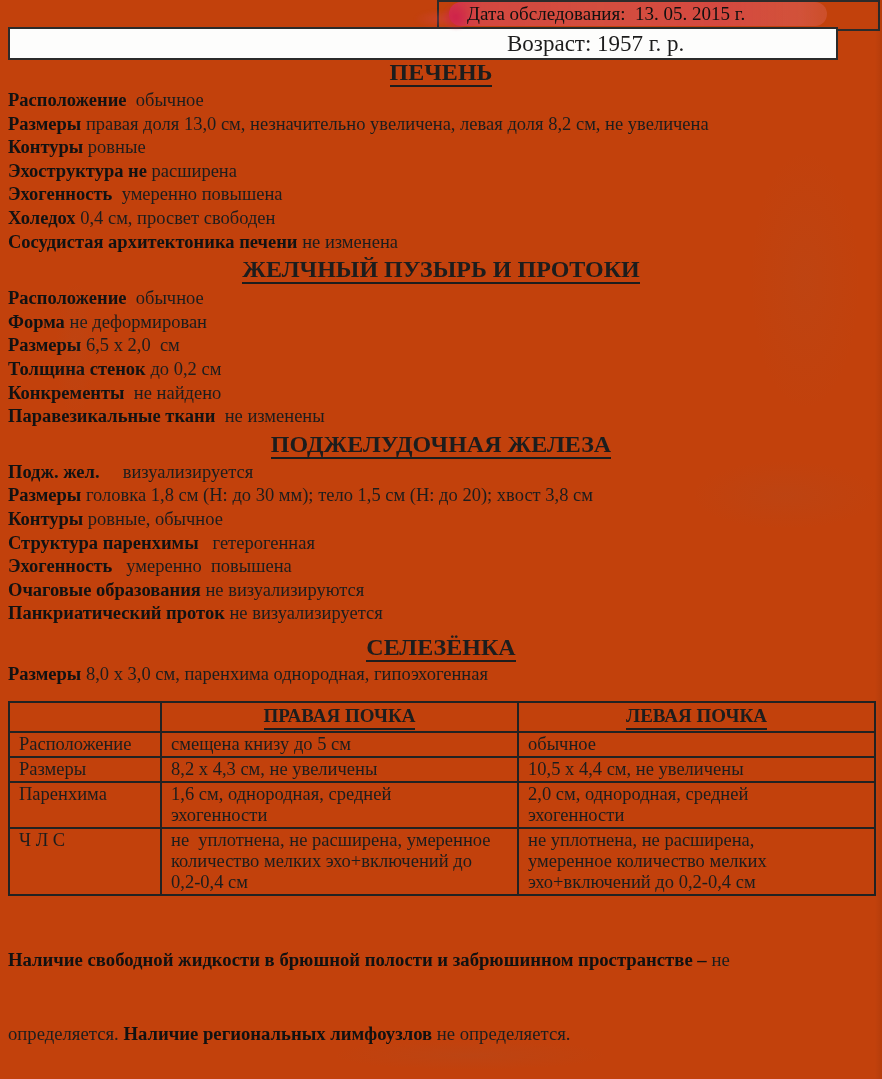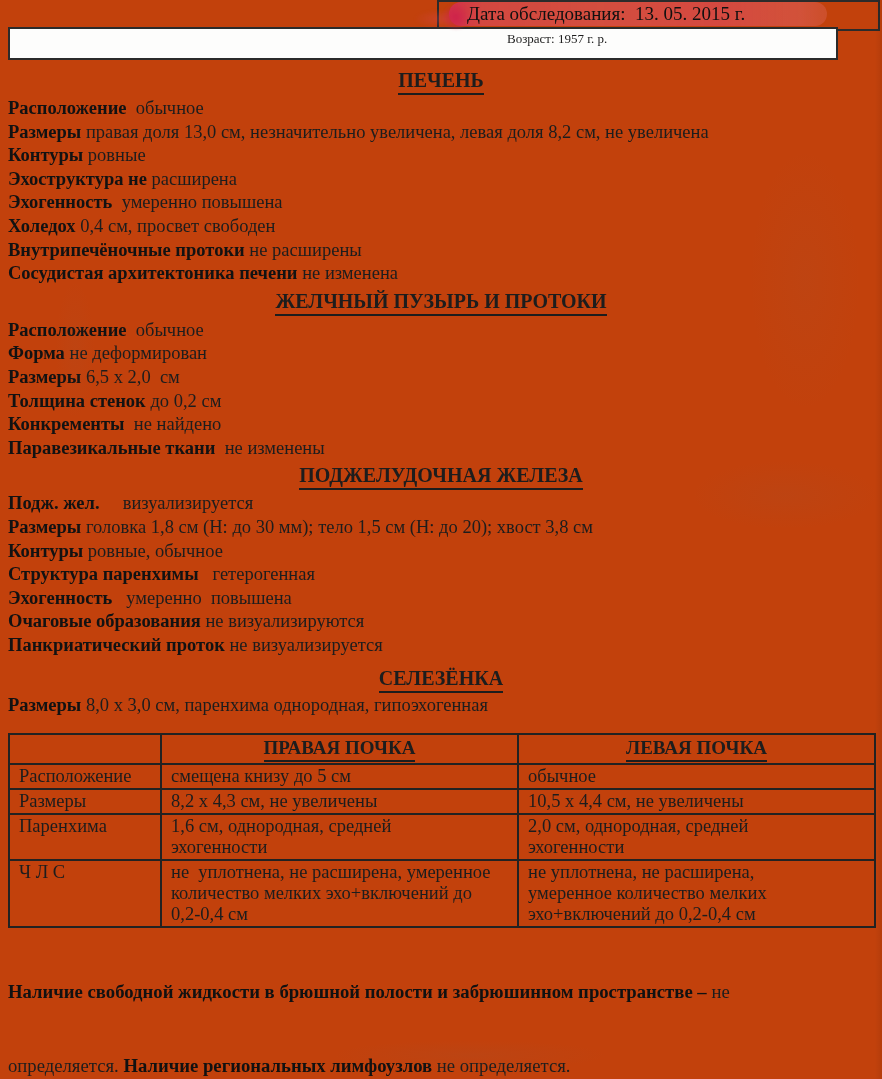--- a/index.html
+++ b/index.html
@@ -37,25 +37,25 @@
   }
   .hl-tail{
     position:absolute;left:-24px;top:8px;width:60px;height:18px;border-radius:9px;
     background:radial-gradient(ellipse,rgba(222,70,100,0.35),rgba(222,70,100,0) 75%);
     filter:blur(1.5px);z-index:1;
   }
   .age-box{
     position:absolute;left:8px;top:27px;width:826px;height:29px;
     border:2px solid #2b2b2b;background:#fdfdfc;
   }
-  .age-text{position:absolute;left:497px;top:2px;font-size:13px;white-space:pre;}
+  .age-text{position:absolute;left:497px;top:2px;font-size:23px;white-space:pre;}
   
   .content{position:absolute;left:8px;top:60px;width:866px;}
   .sec-title{
-    font-size:20px;font-weight:bold;text-align:center;line-height:25px;margin:8px;
+    font-size:24px;font-weight:bold;text-align:center;line-height:25px;margin:0;
   }
   .sec-title .u{border-bottom:2px solid #1d1d1d;display:inline-block;padding-bottom:0px;}
   .line{font-size:18.5px;line-height:23.6px;white-space:pre-wrap;}
   .line b{color:#121212;}
   .sec{margin:0;}
   .sec.gall .sec-title{margin-top:3px;margin-bottom:3px;}
   .sec.panc .sec-title{margin-top:3px;margin-bottom:2px;}
   .sec.spleen .sec-title{margin-top:9px;margin-bottom:1px;}
   .sec.liver .sec-title{margin-bottom:2px;}
   
@@ -107,21 +107,20 @@
   <div class="content">
 
     <div class="sec liver">
       <div class="sec-title"><span class="u">ПЕЧЕНЬ</span></div>
       <div class="line"><b>Расположение</b><span>  обычное</span></div>
       <div class="line"><b>Размеры</b><span> правая доля 13,0 см, незначительно увеличена, левая доля 8,2 см, не увеличена</span></div>
       <div class="line"><b>Контуры</b><span> ровные</span></div>
       <div class="line"><b>Эхоструктура не</b><span> расширена</span></div>
       <div class="line"><b>Эхогенность</b><span>  умеренно повышена</span></div>
       <div class="line"><b>Холедох</b><span> 0,4 см, просвет свободен</span></div>
-      <div class="line"><b>Внутрипечёночные протоки</b><span> не расширены</span></div>
       <div class="line"><b>Сосудистая архитектоника печени</b><span> не изменена</span></div>
     </div>
 
     <div class="sec gall">
       <div class="sec-title"><span class="u">ЖЕЛЧНЫЙ ПУЗЫРЬ И ПРОТОКИ</span></div>
       <div class="line"><b>Расположение</b><span>  обычное</span></div>
       <div class="line"><b>Форма</b><span> не деформирован</span></div>
       <div class="line"><b>Размеры</b><span> 6,5 х 2,0  см</span></div>
       <div class="line"><b>Толщина стенок</b><span> до 0,2 см</span></div>
       <div class="line"><b>Конкременты</b><span>  не найдено</span></div>

